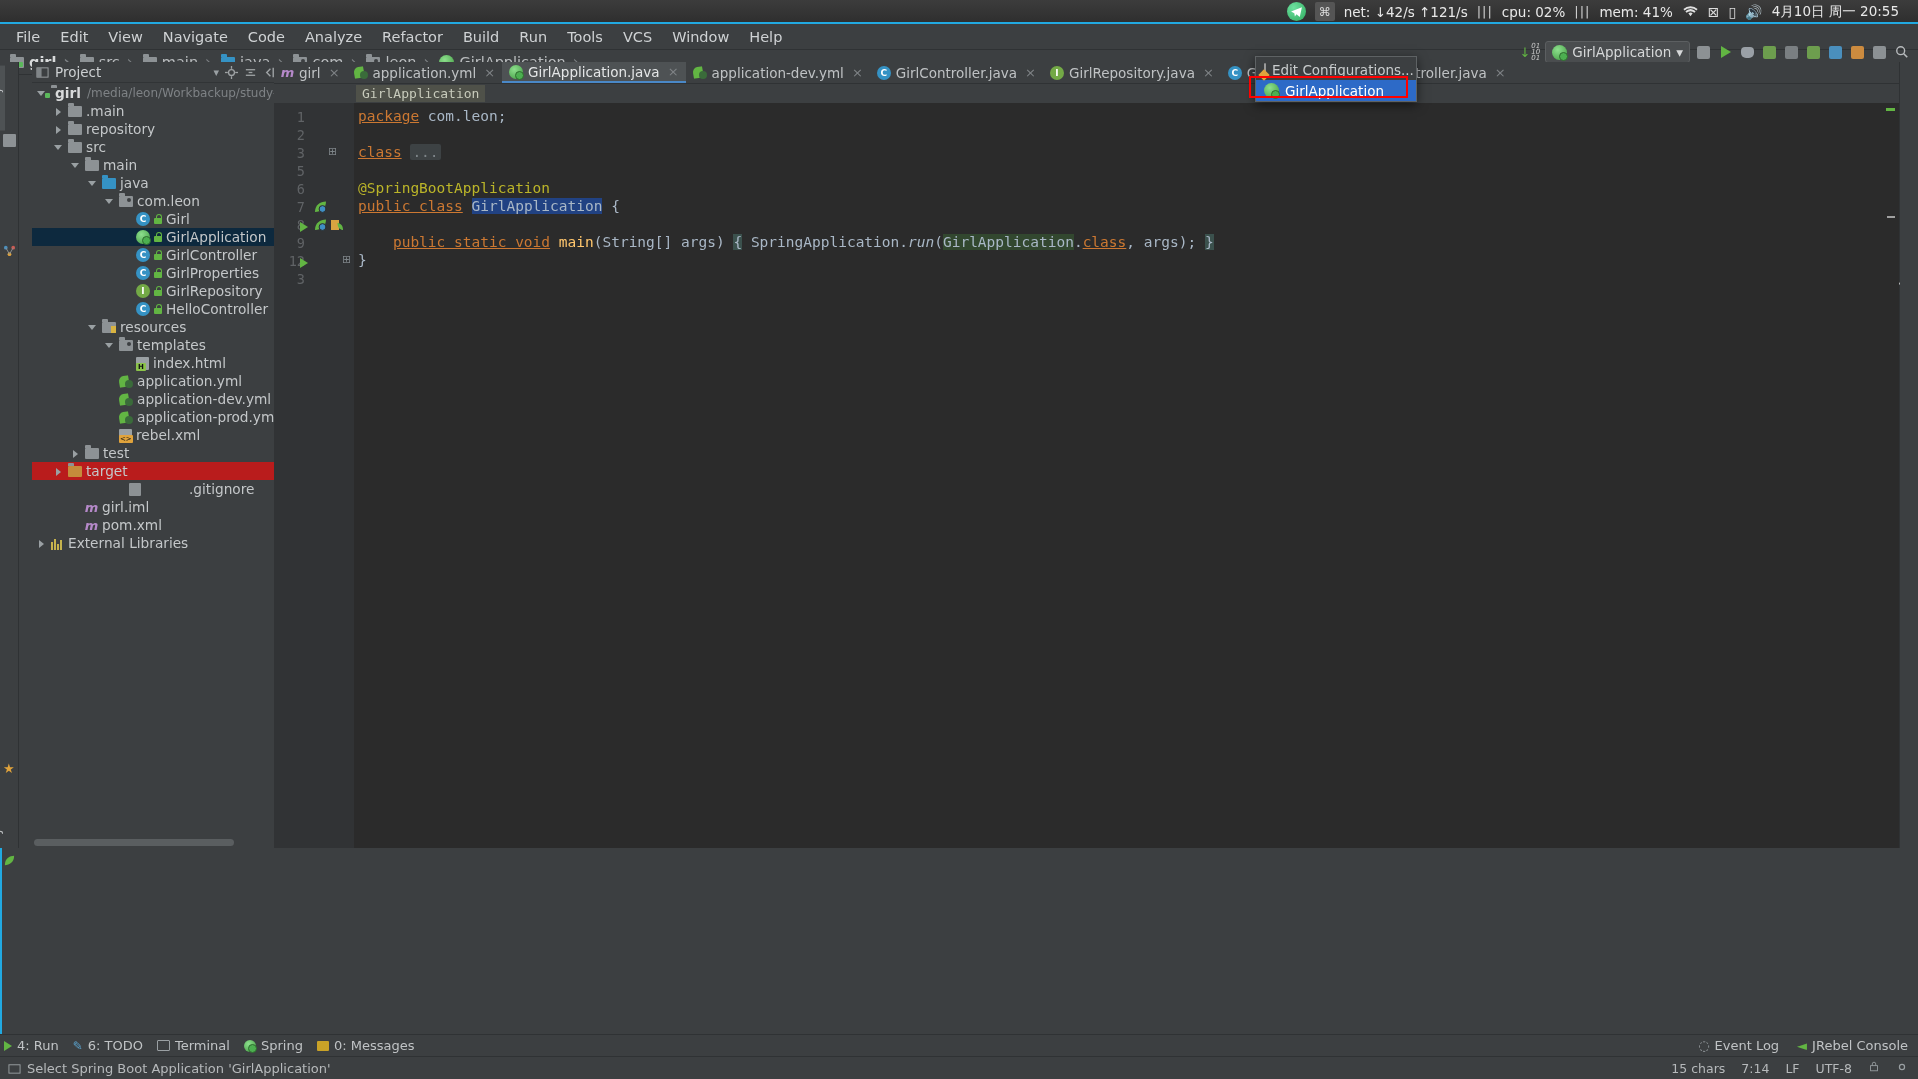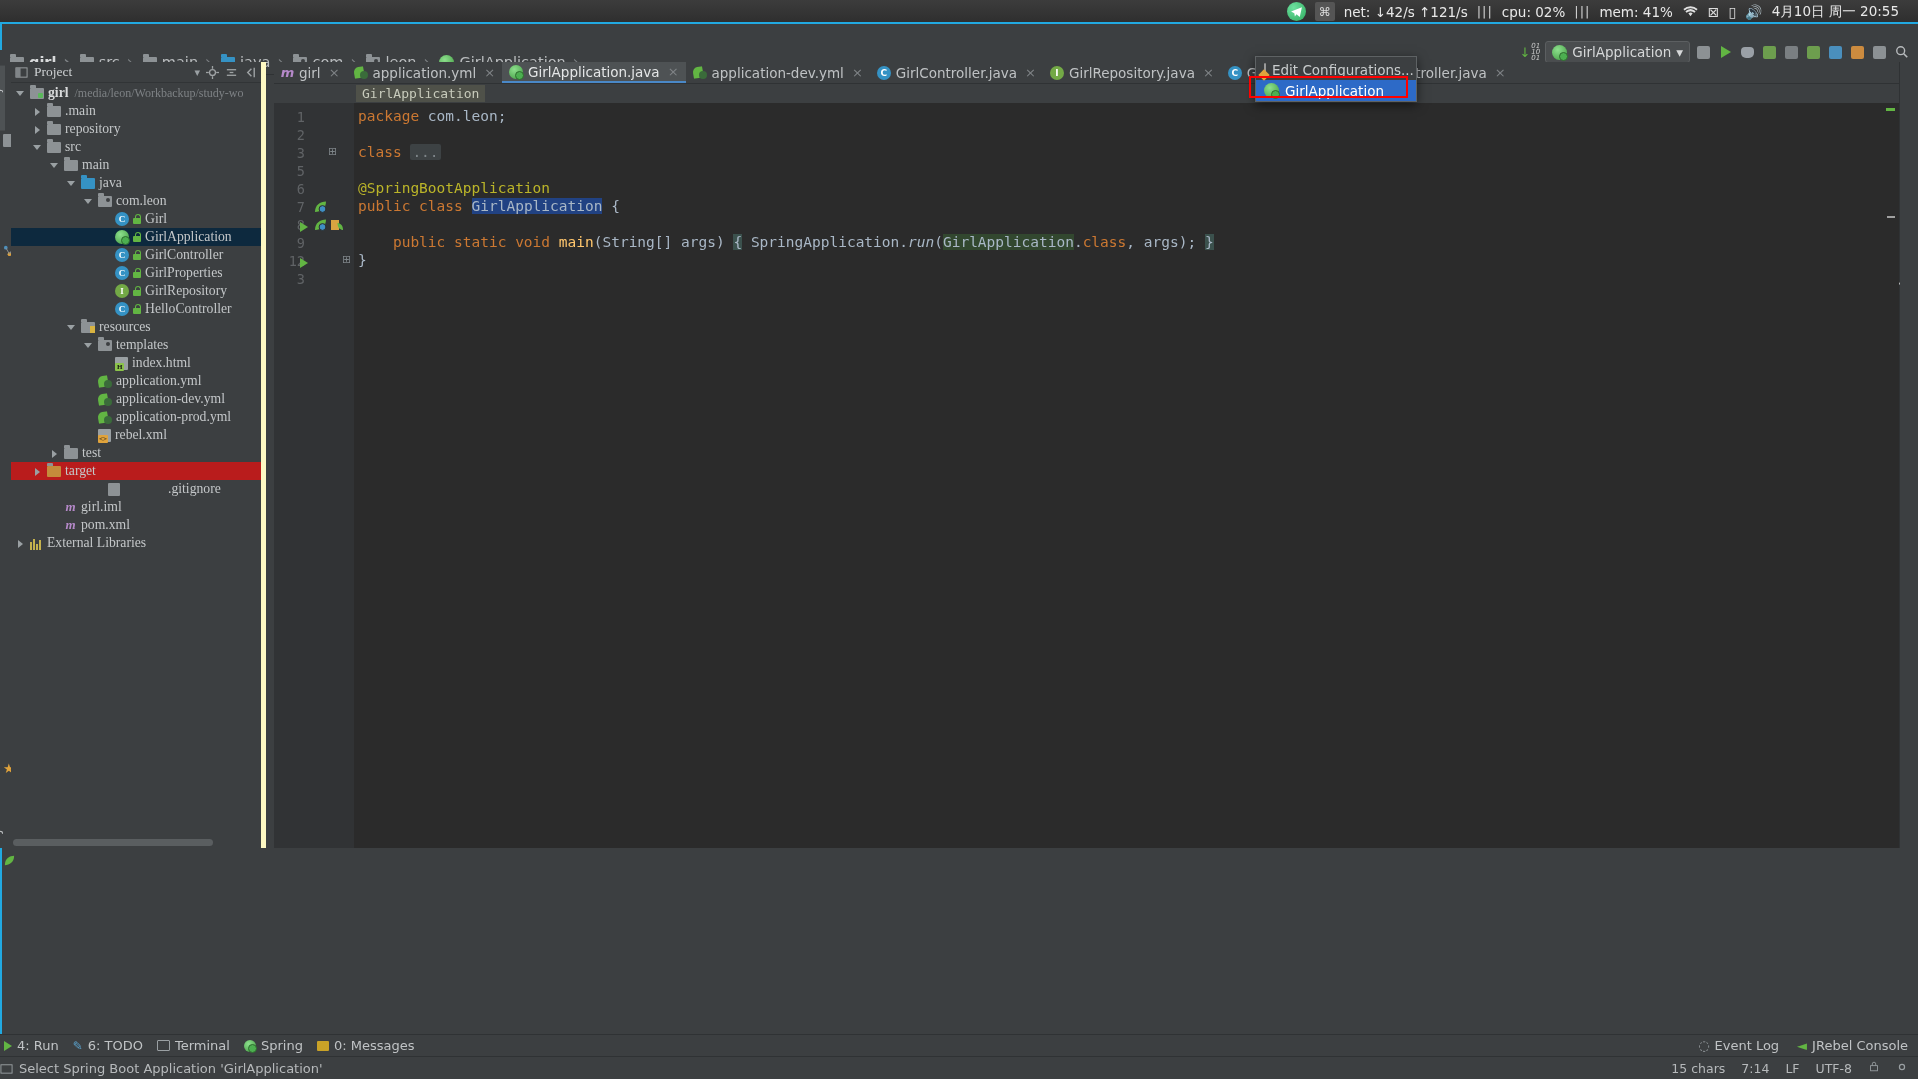--- a/index.html
+++ b/index.html
@@ -115,22 +115,22 @@
   .strip-ico{position:absolute;left:3px;width:13px;height:13px;}
 
   
   .rightstrip{
     position:absolute;right:0;top:62px;width:19px;height:786px;
     background:#3c3f41;border-left:1px solid #2f3234;
   }
 
   
   .projpanel{
-    position:absolute;left:11px;top:62px;width:255px;height:786px;
-    background:#3c3f41;border-right:5px solid #fef9c3;font-family:Liberation Serif, serif;
+    position:absolute;left:32px;top:62px;width:255px;height:786px;
+    background:#3c3f41;border-right:7px solid #fef9c3;
   }
   .proj-header{
     height:21px;display:flex;align-items:center;gap:6px;padding:0 4px;
     font-size:13.5px;color:#cdd0d2;border-bottom:1px solid #313436;
   }
   .proj-header .ttl{flex:1;}
   .hdr-ico{width:13px;height:13px;opacity:.85;}
   .tree{position:absolute;top:22px;left:0;right:0;bottom:18px;overflow:hidden;font-size:13.7px;}
   .row{height:18px;display:flex;align-items:center;gap:4px;white-space:nowrap;padding-left:4px;color:#c4c7c9;}
   .row.sel{background:#0d293e;}
@@ -183,41 +183,41 @@
     position:absolute;left:274px;top:103px;right:19px;bottom:231px;
     background:#2b2b2b;overflow:hidden;
   }
   .gutter{position:absolute;left:0;top:0;bottom:0;width:80px;background:#313335;}
   .code{position:absolute;left:80px;top:0;right:0;bottom:0;
     font-family:"DejaVu Sans Mono",monospace;font-size:14.5px;}
   .lnum{position:absolute;right:49px;width:30px;text-align:right;color:#606366;
     font-family:"DejaVu Sans Mono",monospace;font-size:13.5px;}
   .gico{position:absolute;}
   .cline{position:absolute;left:4px;white-space:pre;color:#a9b7c6;line-height:18px;}
-  .kw{color:#cc7832;}
+  .kw{color:#cc7832;text-decoration:underline;}
   .ann{color:#bbb529;}
   .fold-ell{background:#3d4244;color:#7e8589;border-radius:2px;padding:0 2px;}
   .sel-txt{background:#214283;color:#a9b7c6;}
   .hl-green{background:#32472f;}
   .ital{font-style:italic;}
   .brace-hl{background:#3b514d;}
   .right-marks{position:absolute;right:2px;top:0;width:12px;bottom:0;}
   .mark{position:absolute;right:2px;width:8px;height:2px;}
 
   
   .bottombar{
     position:absolute;left:0;bottom:23px;width:1918px;height:22px;
     background:#3c3f41;display:flex;align-items:center;gap:14px;padding-left:4px;
     font-size:13px;color:#c0c3c5;border-top:1px solid #2f3234;
   }
   .bbitem{display:flex;align-items:center;gap:5px;}
   .bbright{position:absolute;right:10px;display:flex;align-items:center;gap:18px;}
   .statusbar{
     position:absolute;left:0;bottom:0;width:1918px;height:23px;
-    background:#3c3f41;display:flex;align-items:center;
+    background:#3c3f41;display:flex;align-items:center;padding-left:8px;
     font-size:13px;color:#b6b9bb;border-top:1px solid #2f3234;
   }
   .status-right{position:absolute;right:10px;display:flex;align-items:center;gap:16px;font-size:12.5px;}
   .mini-ico{width:13px;height:13px;}
   .cyan-edge{position:absolute;left:0;top:24px;width:2px;height:1055px;background:#21a9e1;}
   .cyan-top{position:absolute;left:0;top:22px;width:1918px;height:2px;background:#21a9e1;}
 </style>
 </head>
 <body>
 
@@ -243,20 +243,35 @@
     <span class="mail">⊠</span>
     <span class="batt">▯</span>
     <span class="vol">🔊</span>
     <span class="item">4月10日 周一 20:55</span>
     <span class="apple"></span>
   </div>
 
   <div class="cyan-top"></div>
   <div class="cyan-edge"></div>
 
+  <div class="menubar">
+    <span class="mi">File</span>
+    <span class="mi">Edit</span>
+    <span class="mi">View</span>
+    <span class="mi">Navigate</span>
+    <span class="mi">Code</span>
+    <span class="mi">Analyze</span>
+    <span class="mi">Refactor</span>
+    <span class="mi">Build</span>
+    <span class="mi">Run</span>
+    <span class="mi">Tools</span>
+    <span class="mi">VCS</span>
+    <span class="mi">Window</span>
+    <span class="mi">Help</span>
+  </div>
 
   <div class="navbar">
     <span class="crumb first">
       <span class="icn fold src"></span>
       <span>girl</span>
         <span class="sep">›</span>
     </span>
     <span class="crumb">
       <span class="icn fold"></span>
       <span>src</span>

